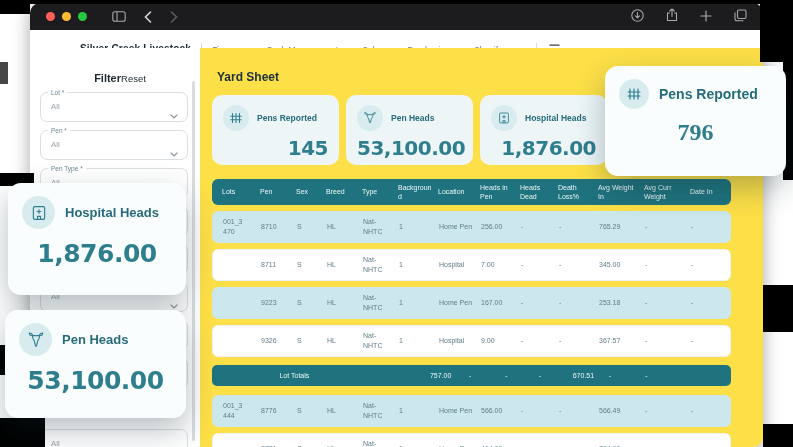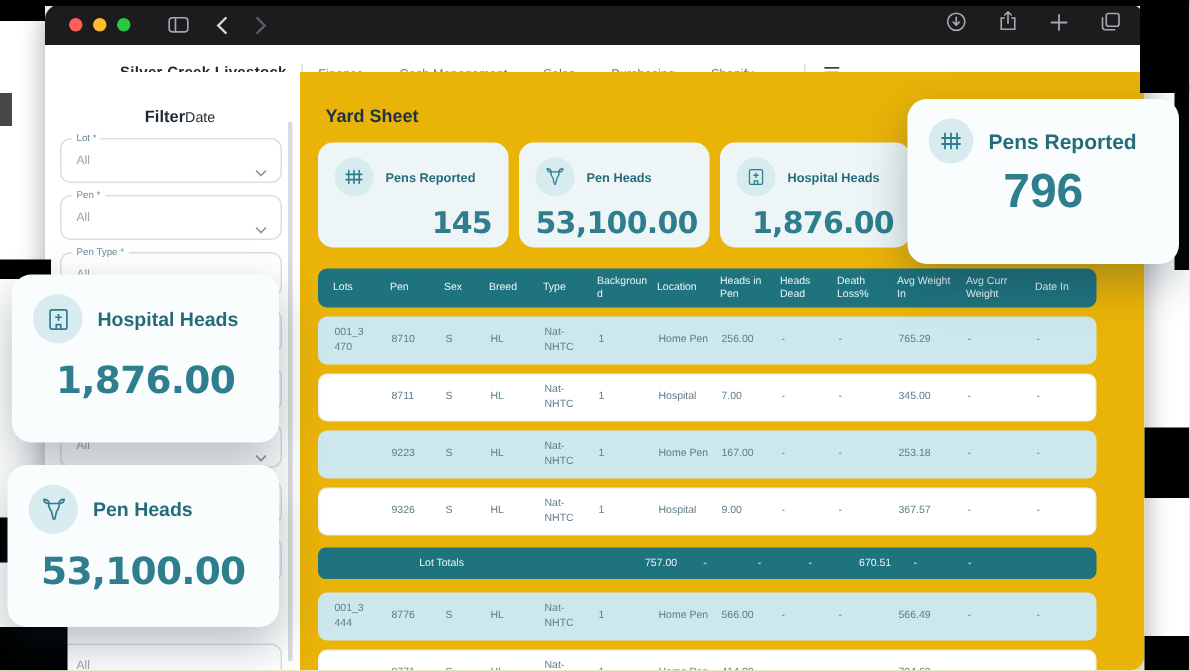--- a/index.html
+++ b/index.html
@@ -44,21 +44,21 @@
   #filter-title { font-size:11px; font-weight:700; color:#1d2930; }
   #filter-reset { font-size:9.5px; font-weight:500; color:#212c33; cursor:pointer; }
   .ffield { position:absolute; left:10px; width:148px; height:30px; border:1px solid #d9dfe2;
             border-radius:7px; background:#fff; }
   .flabel { position:absolute; top:-4px; left:7px; font-size:6.5px; color:#6a8a94; background:#fff; padding:0 3px; }
   .fvalue { position:absolute; left:10px; top:9px; font-size:8px; color:#99a4aa; }
   .fchev { position:absolute; right:9px; top:12px; color:#8a959b; }
   #side-scroll { position:absolute; left:162px; top:33px; width:3px; height:360px; background:#d9dde0; border-radius:2px; }
 
   
-  #main { position:absolute; left:170px; top:45px; right:0; bottom:0; background:#eab308; }
+  #main { position:absolute; left:170px; top:45px; right:0; bottom:0; background:#fde047; }
   #page-title { position:absolute; left:17px; top:22px; font-size:12px; font-weight:700; color:#203341; }
 
   #stats { position:absolute; left:12px; top:47px; display:flex; gap:7px; }
   .scard { width:127px; height:70px; background:var(--card-bg); border-radius:10px; padding:10px 11px; }
   .scard-head { display:flex; align-items:center; gap:8px; }
   .icirc { border-radius:50%; background:var(--icon-bg); color:var(--accent); display:flex; align-items:center; justify-content:center; flex:0 0 auto; }
   .scard .icirc { width:26px; height:26px; }
   .slabel { font-size:8.5px; font-weight:700; color:var(--accent-label); }
   .svalue { text-align:right; margin-top:5px; font-family:"DejaVu Sans", sans-serif;
             font-size:20px; font-weight:700; color:var(--accent); letter-spacing:-.5px; }
@@ -76,22 +76,22 @@
   .tcell { position:absolute; top:7px; font-size:7px; color:#eaf6f7; }
   .t0{left:13%;} .t1{left:42%;} .t2{left:49.5%;} .t3{left:56.5%;} .t4{left:63%;} .t5{left:69.5%;} .t6{left:76.5%;} .t7{left:83.5%;}
 
   
   .fcard { position:absolute; background:#fafdfe; border-radius:13px; z-index:5;
            box-shadow:0 12px 30px rgba(18,44,54,.30); }
   .fcard-head { display:flex; align-items:center; gap:10px; padding:13px 14px 0; }
   #fc-pens { left:605px; top:66px; width:181px; height:110px; }
   #fc-pens .icirc { width:30px; height:30px; }
   #fc-pens .flab { font-size:14px; font-weight:700; color:var(--accent-label); }
-  #fc-pens .fval { text-align:center; margin-top:0; font-family:Liberation Sans, sans-serif;
-                   font-size:32px; font-weight:700; color:var(--accent); }
+  #fc-pens .fval { text-align:center; margin-top:10px; font-family:Liberation Serif, serif;
+                   font-size:24px; font-weight:700; color:var(--accent); }
   #fc-hosp { left:8px; top:183px; width:178px; height:112px; }
   #fc-pen  { left:5px; top:310px; width:181px; height:108px; }
   .fcard.small .icirc { width:33px; height:33px; }
   .fcard.small .flab { font-size:13px; font-weight:700; color:var(--accent-label); }
   .fcard.small .fval { text-align:center; margin-top:10px; font-family:"DejaVu Sans", sans-serif;
                        font-size:25px; font-weight:700; color:var(--accent); letter-spacing:-.5px; }
 </style>
 </head>
 <body>
 
@@ -189,21 +189,21 @@
       <span id="edit-ic">
         <svg width="13" height="13" viewBox="0 0 16 16" fill="none" stroke="currentColor" stroke-width="1.4" stroke-linecap="round" stroke-linejoin="round">
           <path d="M4 15 L13.5 5.5 L11 3 L1.8 12.2 L1.5 14.8 Z M10 4 l2.3 2.3"></path>
         </svg>
       </span>
     </div>
 
     <div id="sidebar">
       <div id="filter-head">
         <span id="filter-title">Filter</span>
-        <span id="filter-reset">Date</span>
+        <span id="filter-reset">Reset</span>
       </div>
       <div id="filter-fields">
           <div class="ffield" style="top:44px">
      <span class="flabel">Lot *</span>
      <span class="fvalue">All</span>
      <span class="fchev"><svg width="8" height="5" viewBox="0 0 8 5" fill="none" stroke="currentColor" stroke-width="1.1" stroke-linecap="round">
                 <path d="M1 1 L4 4 L7 1"></path>
               </svg></span>
    </div>
           <div class="ffield" style="top:82px">

